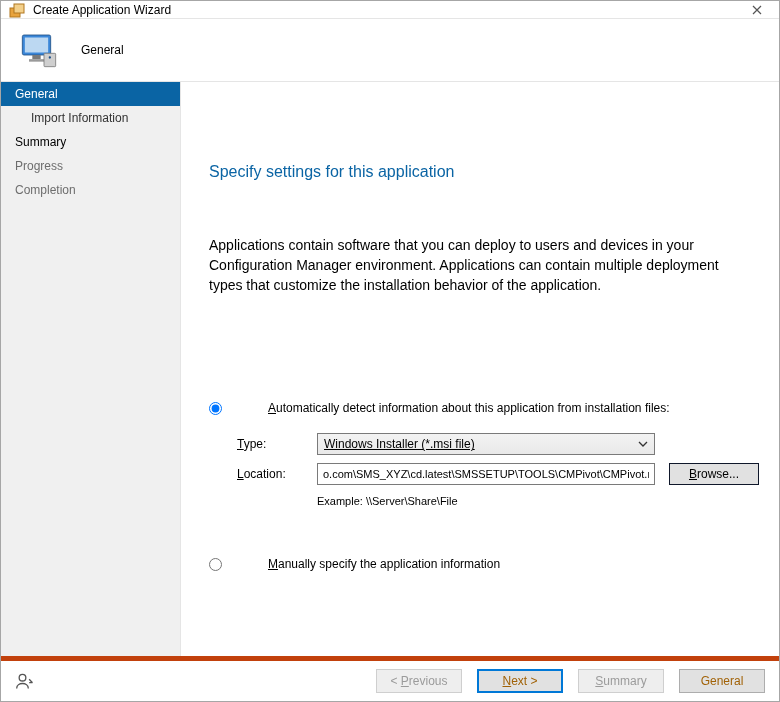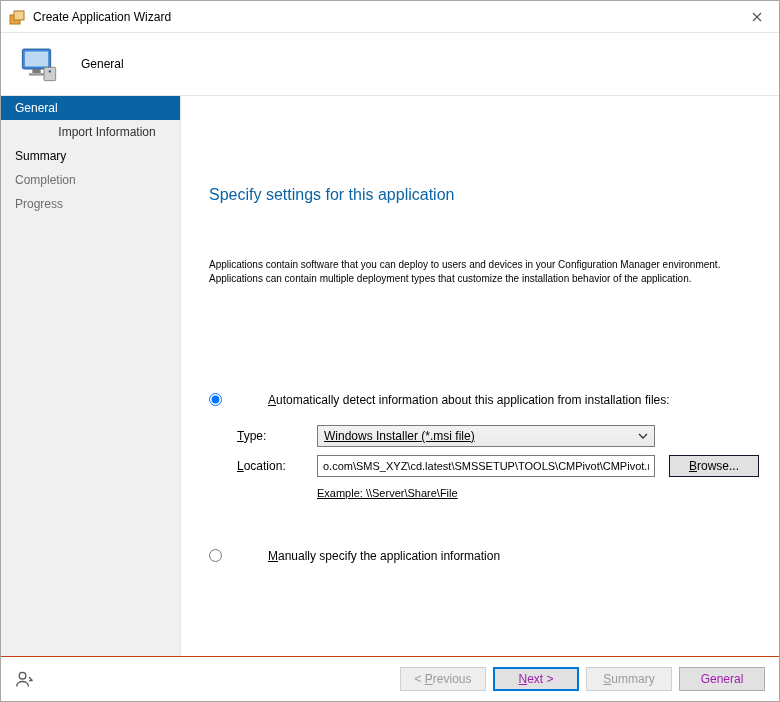--- a/index.html
+++ b/index.html
@@ -1,64 +1,64 @@
 <!DOCTYPE html>
 <html><head>
   <meta charset="utf-8">
   <style>
     * { box-sizing: border-box; margin: 0; padding: 0; font-family: "Segoe UI", Tahoma, sans-serif; }
     body { width: 780px; height: 702px; overflow: hidden; background: #fff; }
 
     .window { width: 780px; height: 702px; border: 1px solid #a6a6a6; display: flex; flex-direction: column; background: #fff; }
 
     
-    .titlebar { height: 32px; display: flex; align-items: center; padding: 0 0 0 8px; background: #fff; border-bottom: 1px solid #e5e5e5; }
+    .titlebar { height: 18px; display: flex; align-items: center; padding: 0 0 0 8px; background: #fff; border-bottom: 1px solid #e5e5e5; }
     .titlebar .app-icon { width: 16px; height: 16px; margin-right: 8px; }
     .titlebar .title { font-size: 12px; color: #000; flex: 1; }
     .titlebar .close-btn { width: 45px; height: 29px; display: flex; align-items: center; justify-content: center; color: #555; font-size: 14px; }
 
     
     .banner { height: 62px; display: flex; align-items: center; padding: 0 0 0 18px; background: #fff; }
     .banner .monitor-icon { width: 40px; height: 40px; margin-right: 22px; }
     .banner .banner-title { font-size: 12px; color: #000; }
 
     
     .main { flex: 1; display: flex; border-top: 1px solid #e5e5e5; }
 
     
     .sidebar { width: 180px; background: #f0f0f0; border-right: 1px solid #e5e5e5; padding-top: 0; }
     .side-item { font-size: 12px; padding: 5px 10px 5px 14px; color: #333; cursor: pointer; }
-    .side-item.sub { padding-left: 43px; text-align: center; }
+    .side-item.sub { padding-left: 30px; }
     .side-item.selected { background: #0a64a4; color: #fff; }
     .side-item.disabled { color: #6d6d6d; }
     .side-item.bold-ish { color: #000; }
 
     
     .content { flex: 1; padding: 14px 18px 0 28px; display: flex; flex-direction: column; justify-content: center; }
     .page-title { font-size: 16px; color: #0a64a4; margin-bottom: 54px; }
-    .desc { font-size: 10px; color: #000; line-height: 1.45; margin-bottom: 106px; padding-right: 10px; }
+    .desc { font-size: 14px; color: #000; line-height: 1.45; margin-bottom: 106px; padding-right: 10px; }
 
     .option-row { display: flex; align-items: center; margin-bottom: 18px; }
     .option-row input[type=radio] { margin-right: 10px; width: 13px; height: 13px; }
     .option-row label { font-size: 12px; margin-left: 36px; }
 
     .field-row { display: flex; align-items: center; margin-bottom: 8px; padding-left: 28px; }
     .field-label { width: 80px; font-size: 12px; }
     .field-label .mn { text-decoration: underline; }
     .combo { flex: 1; max-width: 338px; height: 22px; border: 1px solid #7a7a7a; background: linear-gradient(#f3f3f3,#e9e9e9); display: flex; align-items: center; padding: 0 6px; font-size: 12px; position: relative; text-decoration: underline; }
     .combo .chev { position: absolute; right: 6px; top: 4px; }
     .txt { flex: 1; max-width: 338px; height: 22px; border: 1px solid #7a7a7a; padding: 0 5px; font-size: 11px; background: #fff; }
     .browse-btn { width: 90px; height: 22px; margin-left: 14px; border: 1px solid #0f172a; background: #e1e1e1; font-size: 12px; }
-    .example { font-size: 11px; color: #000; padding-left: 108px; margin-top: 2px; margin-bottom: 50px; text-decoration: underline; }
+    .example { font-size: 11px; color: #000; padding-left: 108px; margin-top: 2px; margin-bottom: 50px; }
 
     
-    .footer { height: 45px; border-top: 1px solid #c2410c; display: flex; align-items: center; padding: 0 14px; }
+    .footer { height: 45px; border-top: 5px solid #c2410c; display: flex; align-items: center; padding: 0 14px; gap: 8px; }
     .user-icon { width: 20px; height: 20px; color: #555; }
     .footer-spacer { flex: 1; }
-    .footer-btn { width: 86px; height: 24px; margin-left: 7px; border: 1px solid #adadad; background: #e1e1e1; font-size: 12px; color: #a21caf; }
+    .footer-btn { width: 86px; height: 24px; margin-left: 7px; border: 1px solid #adadad; background: #e1e1e1; font-size: 12px; color: #a16207; }
     .footer-btn.disabled { color: #9b9b9b; background: #eee; border-color: #cfcfcf; }
     .footer-btn.primary { border: 2px solid #0078d7; background: #e1e1e1; }
 
     .mn { text-decoration: underline; }
   </style>
 </head>
 <body>
 
 <div class="window">
 
@@ -90,22 +90,22 @@
     </span>
     <span class="banner-title">General</span>
   </div>
 
   <div class="main">
 
     <div class="sidebar">
       <div class="side-item selected">General</div>
       <div class="side-item sub">Import Information</div>
       <div class="side-item bold-ish">Summary</div>
+      <div class="side-item disabled">Progress</div>
       <div class="side-item disabled">Completion</div>
-      <div class="side-item disabled">Progress</div>
     </div>
 
     <div class="content">
       <div class="page-title">Specify settings for this application</div>
       <div class="desc">Applications contain software that you can deploy to users and devices in your Configuration Manager environment. Applications can contain multiple deployment types that customize the installation behavior of the application.</div>
 
       <div class="option-row">
         <input type="radio" name="mode" checked="" style="">
         <label><span class="mn">A</span><span>utomatically detect information about this application from installation files:</span></label>
       </div>

